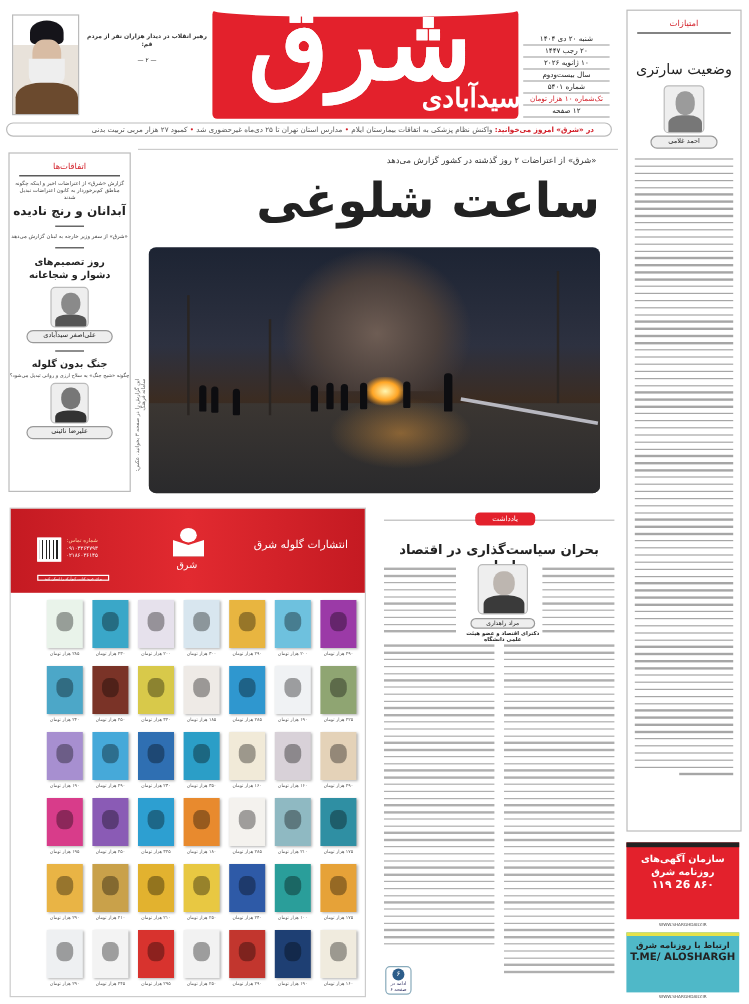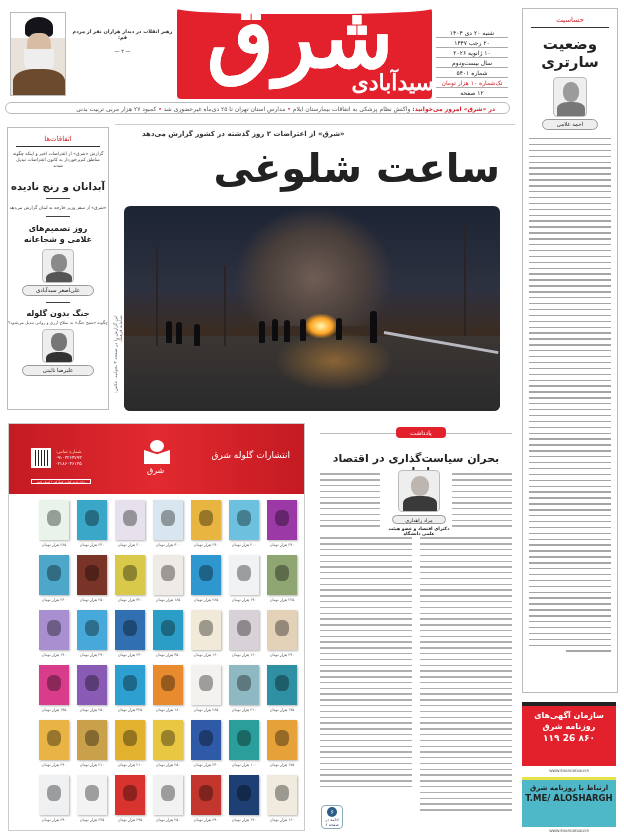--- a/index.html
+++ b/index.html
@@ -36,21 +36,21 @@
 .hl{text-align:center;font-weight:bold;color:#222}
 .body-lines{padding:0 6px}
 .body-lines div{height:1.4px;background:#888;margin:4.5px 0;opacity:.75}
 .body-lines div.short{width:55%;margin-left:auto}
 .portrait{margin:0 auto;border:1px solid #bbb;border-radius:4px;background:#eee;position:relative;overflow:hidden}
 .portrait .head{position:absolute;border-radius:45%;background:#8a8a8a}
 .portrait .body{position:absolute;background:#555;border-radius:40% 40% 0 0}
 .name-tag{margin:0 auto;border:1px solid #999;border-radius:8px;background:#eee;font-size:5.5px;text-align:center;line-height:9px;width:72px}
 .sep{width:24px;height:1px;background:#444;margin:6px auto}
 
-#kicker{left:142px;top:130px;width:375px;text-align:left;font-size:7px;font-weight:bold;color:#333}
+#kicker{left:122px;top:130px;width:375px;text-align:right;font-size:7px;font-weight:normal;color:#333}
 #main-hl{left:125px;top:140px;width:375px;text-align:right;font-size:40px;font-weight:bold;line-height:56px;color:#222;font-family:"DejaVu Sans",sans-serif}
 #main-photo{left:124px;top:206px;width:376px;height:205px;border-radius:6px;overflow:hidden;background:linear-gradient(180deg,#1d2433 0%,#2d3140 40%,#3b2c22 62%,#2a2727 75%,#333 100%)}
 #main-photo .smoke{position:absolute;left:110px;top:0;width:160px;height:120px;background:radial-gradient(ellipse at 50% 60%,#6e5d54 0%,#4a3f3b 45%,transparent 70%)}
 #main-photo .fire{position:absolute;left:180px;top:108px;width:34px;height:24px;background:radial-gradient(ellipse,#fff6b0 0%,#ffa525 45%,transparent 75%)}
 #main-photo .road{position:absolute;left:0;right:0;top:130px;bottom:0;background:linear-gradient(180deg,#3b3632 0%,#2a2a2c 100%)}
 #main-photo .glow{position:absolute;left:150px;top:125px;width:120px;height:60px;background:radial-gradient(ellipse,rgba(240,160,60,.45),transparent 70%)}
 #main-photo .person{position:absolute;width:6px;height:22px;background:#0d0d10;border-radius:3px 3px 1px 1px}
 #main-photo .tree{position:absolute;border-left:2px solid #2a2522}
 #main-photo .rail{position:absolute;left:260px;top:125px;width:116px;height:3px;background:#b8b8c0;transform:rotate(10deg);transform-origin:left}
 #photo-caption{left:113px;top:316px;width:8px;height:90px;font-size:4.5px;color:#666;writing-mode:vertical-rl;transform:rotate(180deg)}
@@ -128,25 +128,25 @@
   <span class="dot">•</span>
   <span>مدارس استان تهران تا ۲۵ دی‌ماه غیرحضوری شد</span>
   <span class="dot">•</span>
   <span>کمبود ۲۷ هزار مربی تربیت بدنی</span>
 </div>
 
 <div id="left-col" class="abs framebox rtl">
   <div class="sec-label">اتفاقات‌ها</div>
   <div class="sec-rule"></div>
   <div style="font-size:4.5px;text-align:center;color:#444;margin:4px 4px 0;line-height:6px">گزارش «شرق» از اعتراضات اخیر و اینکه چگونه مناطق کم‌برخوردار به کانون اعتراضات تبدیل شدند</div>
-  <div class="hl" style="font-size:10px;margin-top:12px">آبدانان و رنج نادیده</div>
+  <div class="hl" style="font-size:10px;margin-top:2px">آبدانان و رنج نادیده</div>
   <div class="sep"></div>
   <div style="font-size:4.5px;text-align:center;color:#444">«شرق» از سفر وزیر خارجه به لبنان گزارش می‌دهد</div>
   <div class="sep"></div>
-  <div class="hl" style="font-size:8px;line-height:11px;width:70px;margin:0 auto">روز تصمیم‌های غلامی و شجاعانه</div>
+  <div class="hl" style="font-size:8px;line-height:11px;width:70px;margin:0 auto">روز تصمیم‌های دشوار و شجاعانه</div>
   <div class="portrait" style="width:32px;height:34px;margin-top:4px">
     <div class="head" style="left:8px;top:4px;width:16px;height:18px"></div>
     <div class="body" style="left:3px;top:22px;width:26px;height:14px"></div>
   </div>
   <div class="name-tag" style="margin-top:2px">علی‌اصغر سیدآبادی</div>
   <div class="sep"></div>
   <div class="hl" style="font-size:8px">جنگ بدون گلوله</div>
   <div style="font-size:4.2px;text-align:center;color:#444;margin-top:2px">چگونه «شبح جنگ» به سلاح ارزی و روانی تبدیل می‌شود؟</div>
   <div class="portrait" style="width:32px;height:34px;margin-top:4px">
     <div class="head" style="left:8px;top:3px;width:16px;height:18px;background:#777"></div>
@@ -173,23 +173,23 @@
   <div class="person" style="left:70px;top:118px"></div>
   <div class="person" style="left:135px;top:115px"></div>
   <div class="person" style="left:148px;top:113px"></div>
   <div class="person" style="left:160px;top:114px"></div>
   <div class="person" style="left:176px;top:113px"></div>
   <div class="person" style="left:212px;top:112px"></div>
   <div class="person" style="left:246px;top:105px;height:32px;width:7px"></div>
 </div>
 
 <div id="right-col" class="abs framebox rtl">
-  <div class="sec-label">حساسیت</div>
+  <div class="sec-label">امتیازات</div>
   <div class="sec-rule"></div>
-  <div class="hl" style="font-size:15px;font-weight:bold;margin-top:7px">وضعیت سارتری</div>
+  <div class="hl" style="font-size:12px;font-weight:normal;margin-top:23px">وضعیت سارتری</div>
   <div class="portrait" style="width:34px;height:40px;margin-top:6px">
     <div class="head" style="left:9px;top:4px;width:16px;height:20px;background:#9b9b9b"></div>
     <div class="body" style="left:3px;top:24px;width:28px;height:16px;background:#777"></div>
   </div>
   <div class="name-tag" style="width:56px;margin-top:2px">احمد غلامی</div>
   <div class="body-lines" style="margin-top:8px" id="editorial-body">
       <div></div>
       <div></div>
       <div></div>
       <div></div>

